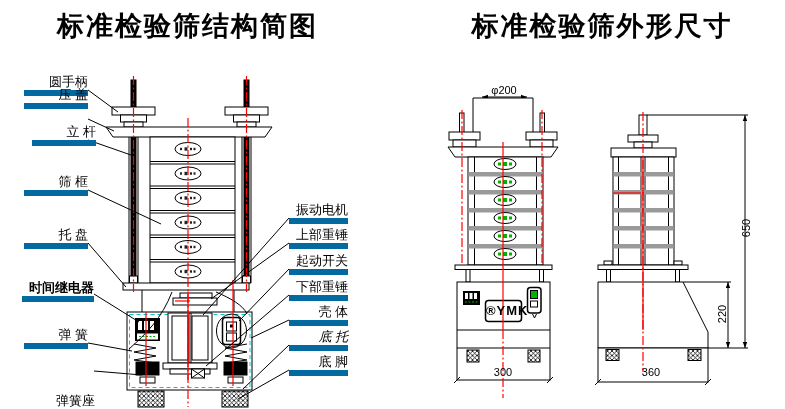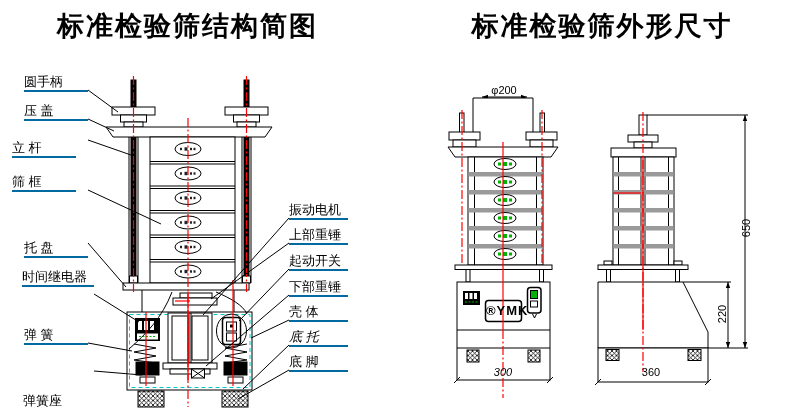--- a/index.html
+++ b/index.html
@@ -2,21 +2,21 @@
 <html><head>
 <meta charset="utf-8">
 <style>
   html,body{margin:0;padding:0;background:#fff;}
   #stage{position:relative;width:785px;height:409px;background:#fff;overflow:hidden;
          font-family:"Liberation Sans",sans-serif;color:#000;}
   #drawing{position:absolute;left:0;top:0;}
   .title{position:absolute;font-size:27px;font-weight:bold;letter-spacing:2px;
          text-align:center;white-space:nowrap;}
   .lbl{position:absolute;font-size:13px;line-height:14px;height:15px;
-       text-align:left;border-bottom:2px solid #0369a1;white-space:nowrap;}
+       text-align:right;border-bottom:6px solid #0369a1;white-space:nowrap;}
   .dim{position:absolute;font-size:11px;text-align:center;white-space:nowrap;}
   .dim.rot{transform:rotate(-90deg);transform-origin:center;}
   .plate-text{position:absolute;font-size:13px;font-weight:bold;letter-spacing:1px;
               text-align:center;line-height:16px;}
 </style>
 </head>
 <body>
 
 <div id="stage">
 
@@ -284,37 +284,37 @@
     <path d="M643,157 V330"></path>
     <path d="M613,193 H641"></path>
   </g>
 </g>
 </svg>
 
 <div class="title" style="left:40px;top:8px;width:295px;">标准检验筛结构简图</div>
 <div class="title" style="left:452px;top:8px;width:300px;">标准检验筛外形尺寸</div>
 
 <div class="lbl" style="left:24px;top:75px;width:64px;">圆手柄</div>
-<div class="lbl" style="left:24px;top:104px;width:64px;">压 盖</div>
-<div class="lbl" style="left:12px;top:125px;width:64px;margin-top:16px;">立 杆</div>
-<div class="lbl" style="left:12px;top:175px;width:64px;">筛 框</div>
-<div class="lbl" style="left:24px;top:228px;width:64px;margin-top:13px;">托 盘</div>
-<div class="lbl" style="left:22px;top:270px;width:72px;">时间继电器</div>
+<div class="lbl" style="left:24px;top:88px;width:64px;">压 盖</div>
+<div class="lbl" style="left:32px;top:125px;width:64px;">立 杆</div>
+<div class="lbl" style="left:24px;top:175px;width:64px;">筛 框</div>
+<div class="lbl" style="left:24px;top:228px;width:64px;">托 盘</div>
+<div class="lbl" style="left:22px;top:281px;width:72px;font-weight:bold;">时间继电器</div>
 <div class="lbl" style="left:24px;top:328px;width:64px;">弹 簧</div>
 <div class="lbl" style="left:23px;top:356px;width:72px;margin-top:38px;">弹簧座</div>
 
 <div class="lbl" style="left:289px;top:203px;width:59px;">振动电机</div>
 <div class="lbl" style="left:289px;top:228px;width:59px;">上部重锤</div>
 <div class="lbl" style="left:289px;top:254px;width:59px;">起动开关</div>
 <div class="lbl" style="left:289px;top:280px;width:59px;">下部重锤</div>
 <div class="lbl" style="left:289px;top:305px;width:59px;">壳 体</div>
 <div class="lbl" style="left:289px;top:330px;width:59px;font-style:italic;">底 托</div>
 <div class="lbl" style="left:289px;top:355px;width:59px;">底 脚</div>
 
 <div class="dim" style="left:486px;top:84px;width:36px;">φ200</div>
-<div class="dim" style="left:489px;top:366px;width:28px;font-style:italic;">300</div>
+<div class="dim" style="left:489px;top:366px;width:28px;">300</div>
 <div class="dim" style="left:637px;top:366px;width:28px;">360</div>
 <div class="dim rot" style="left:731px;top:222px;width:30px;">650</div>
 <div class="dim rot" style="left:707px;top:308px;width:30px;">220</div>
 
 <div class="plate-text" style="left:486px;top:303px;width:35px;height:16px;">®YMK</div>
 
 </div>
 
 </body></html>

